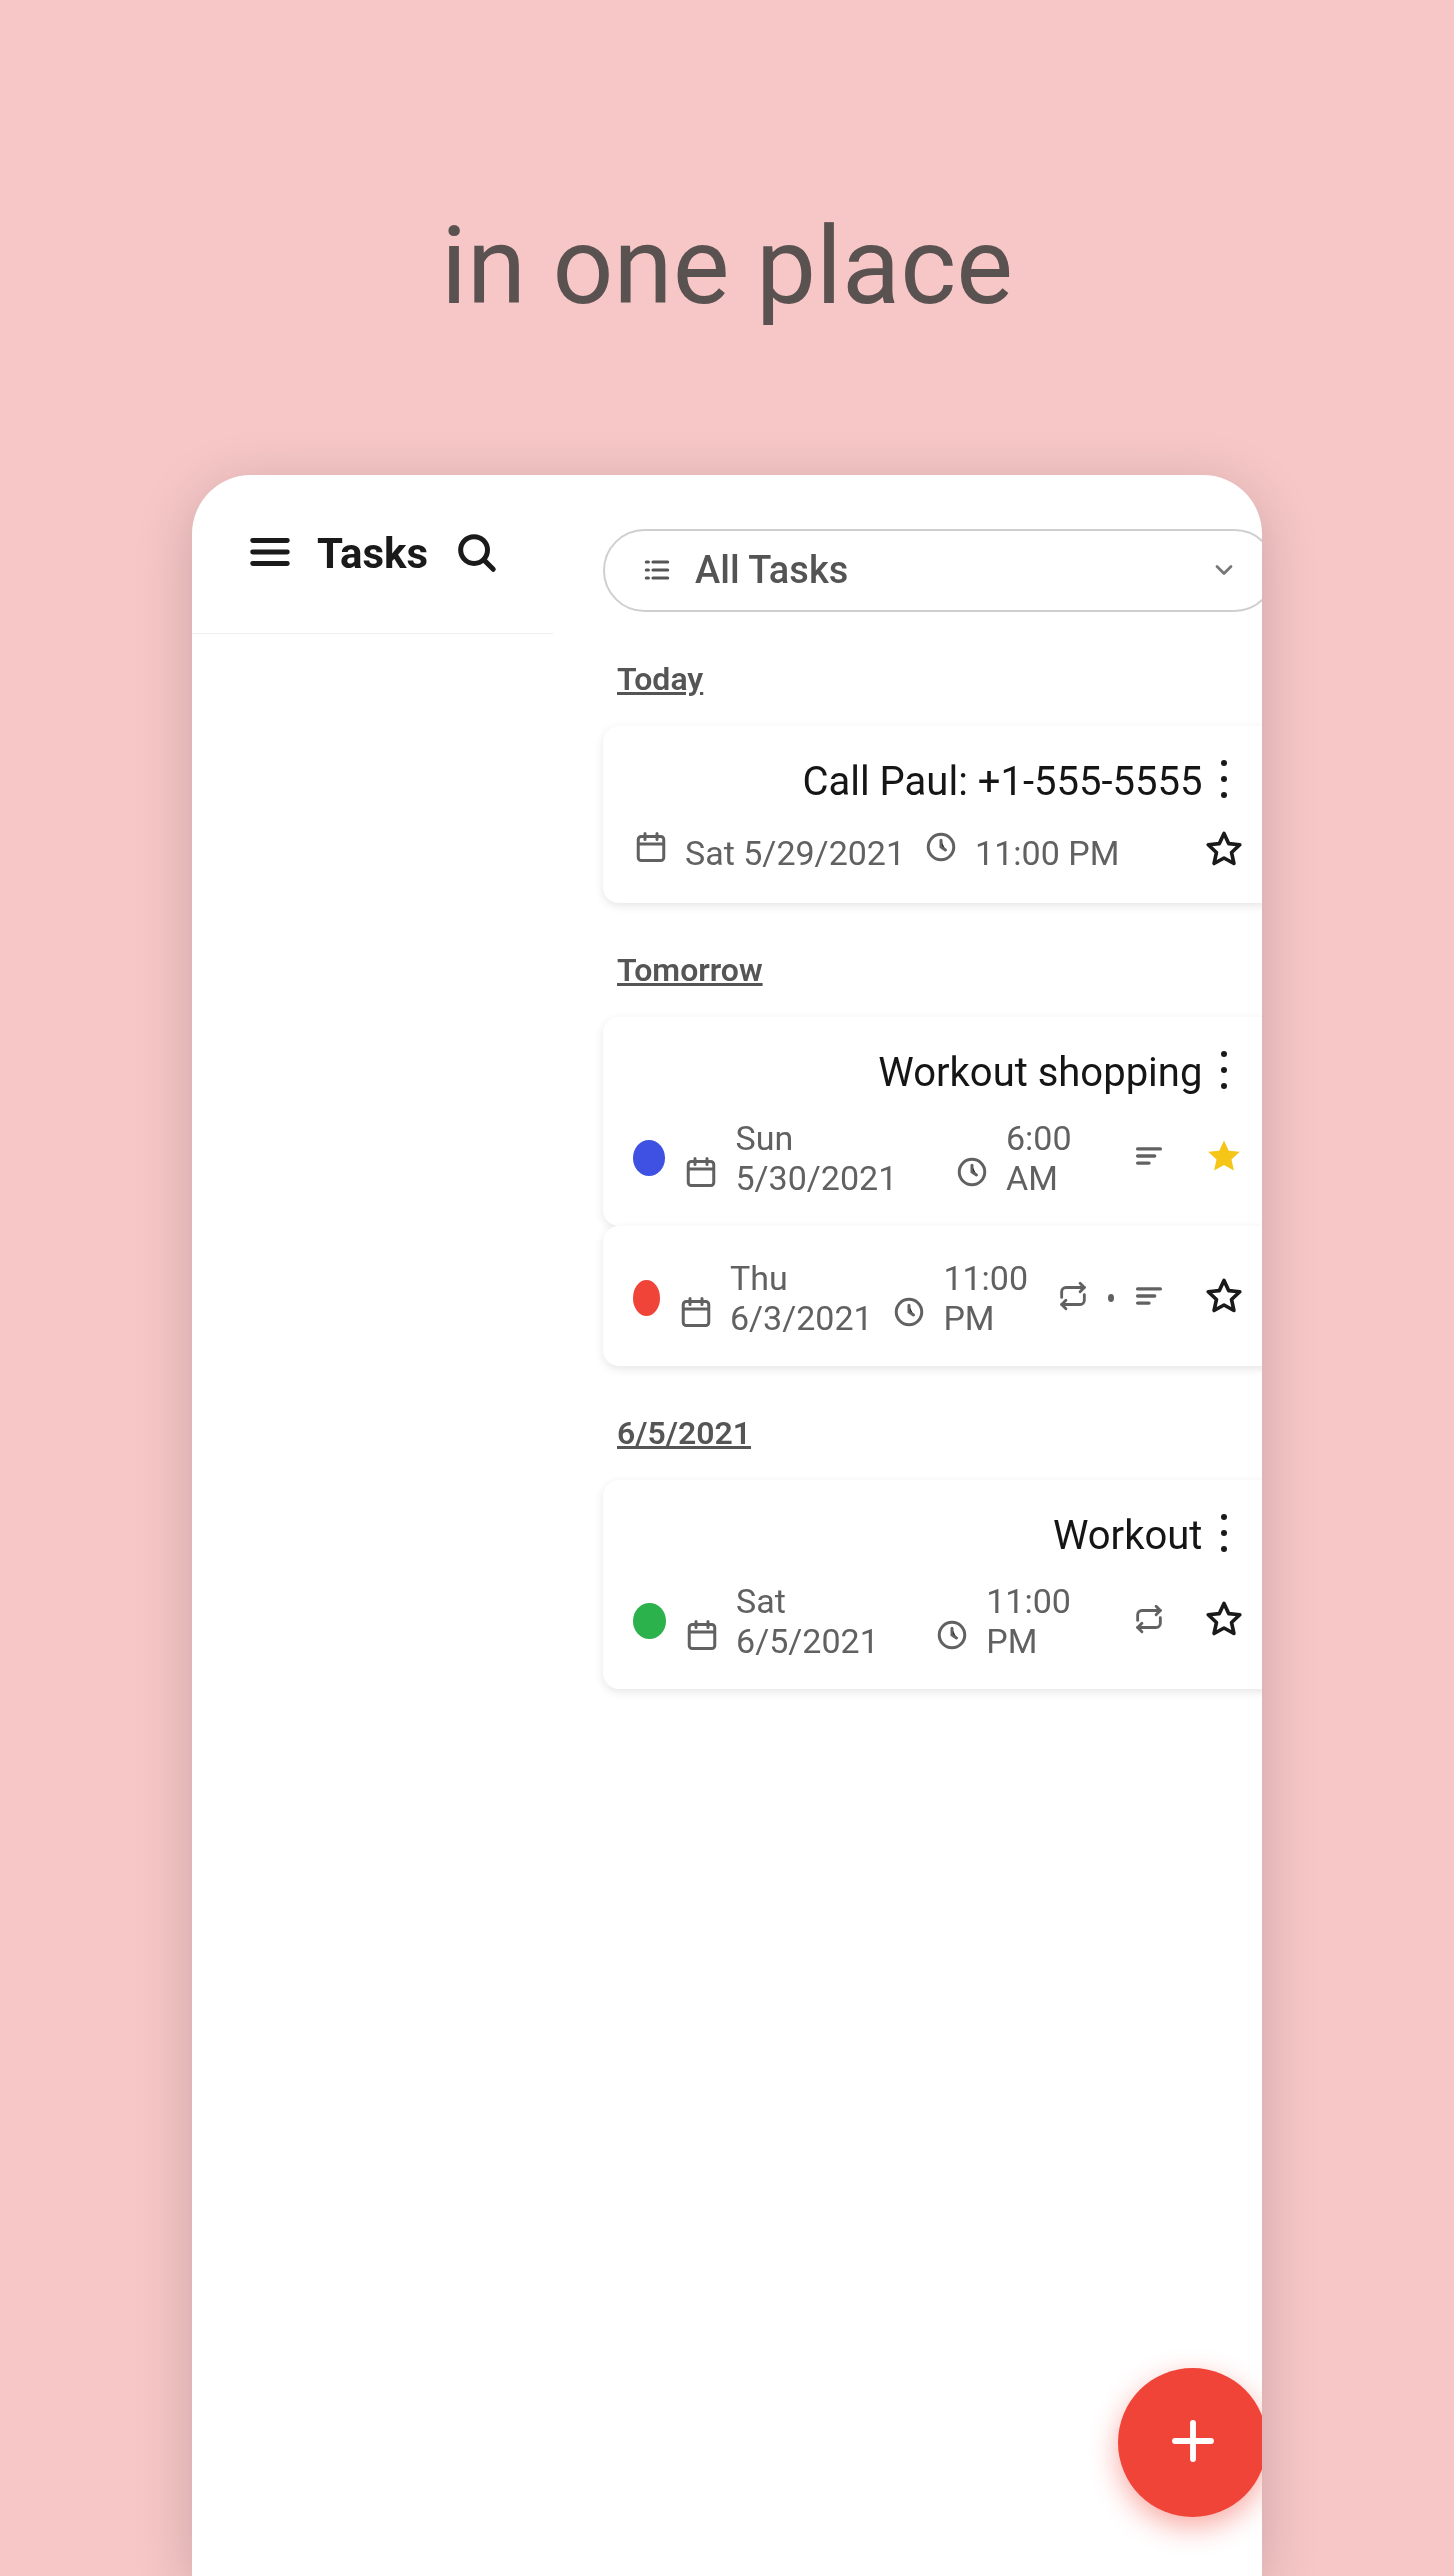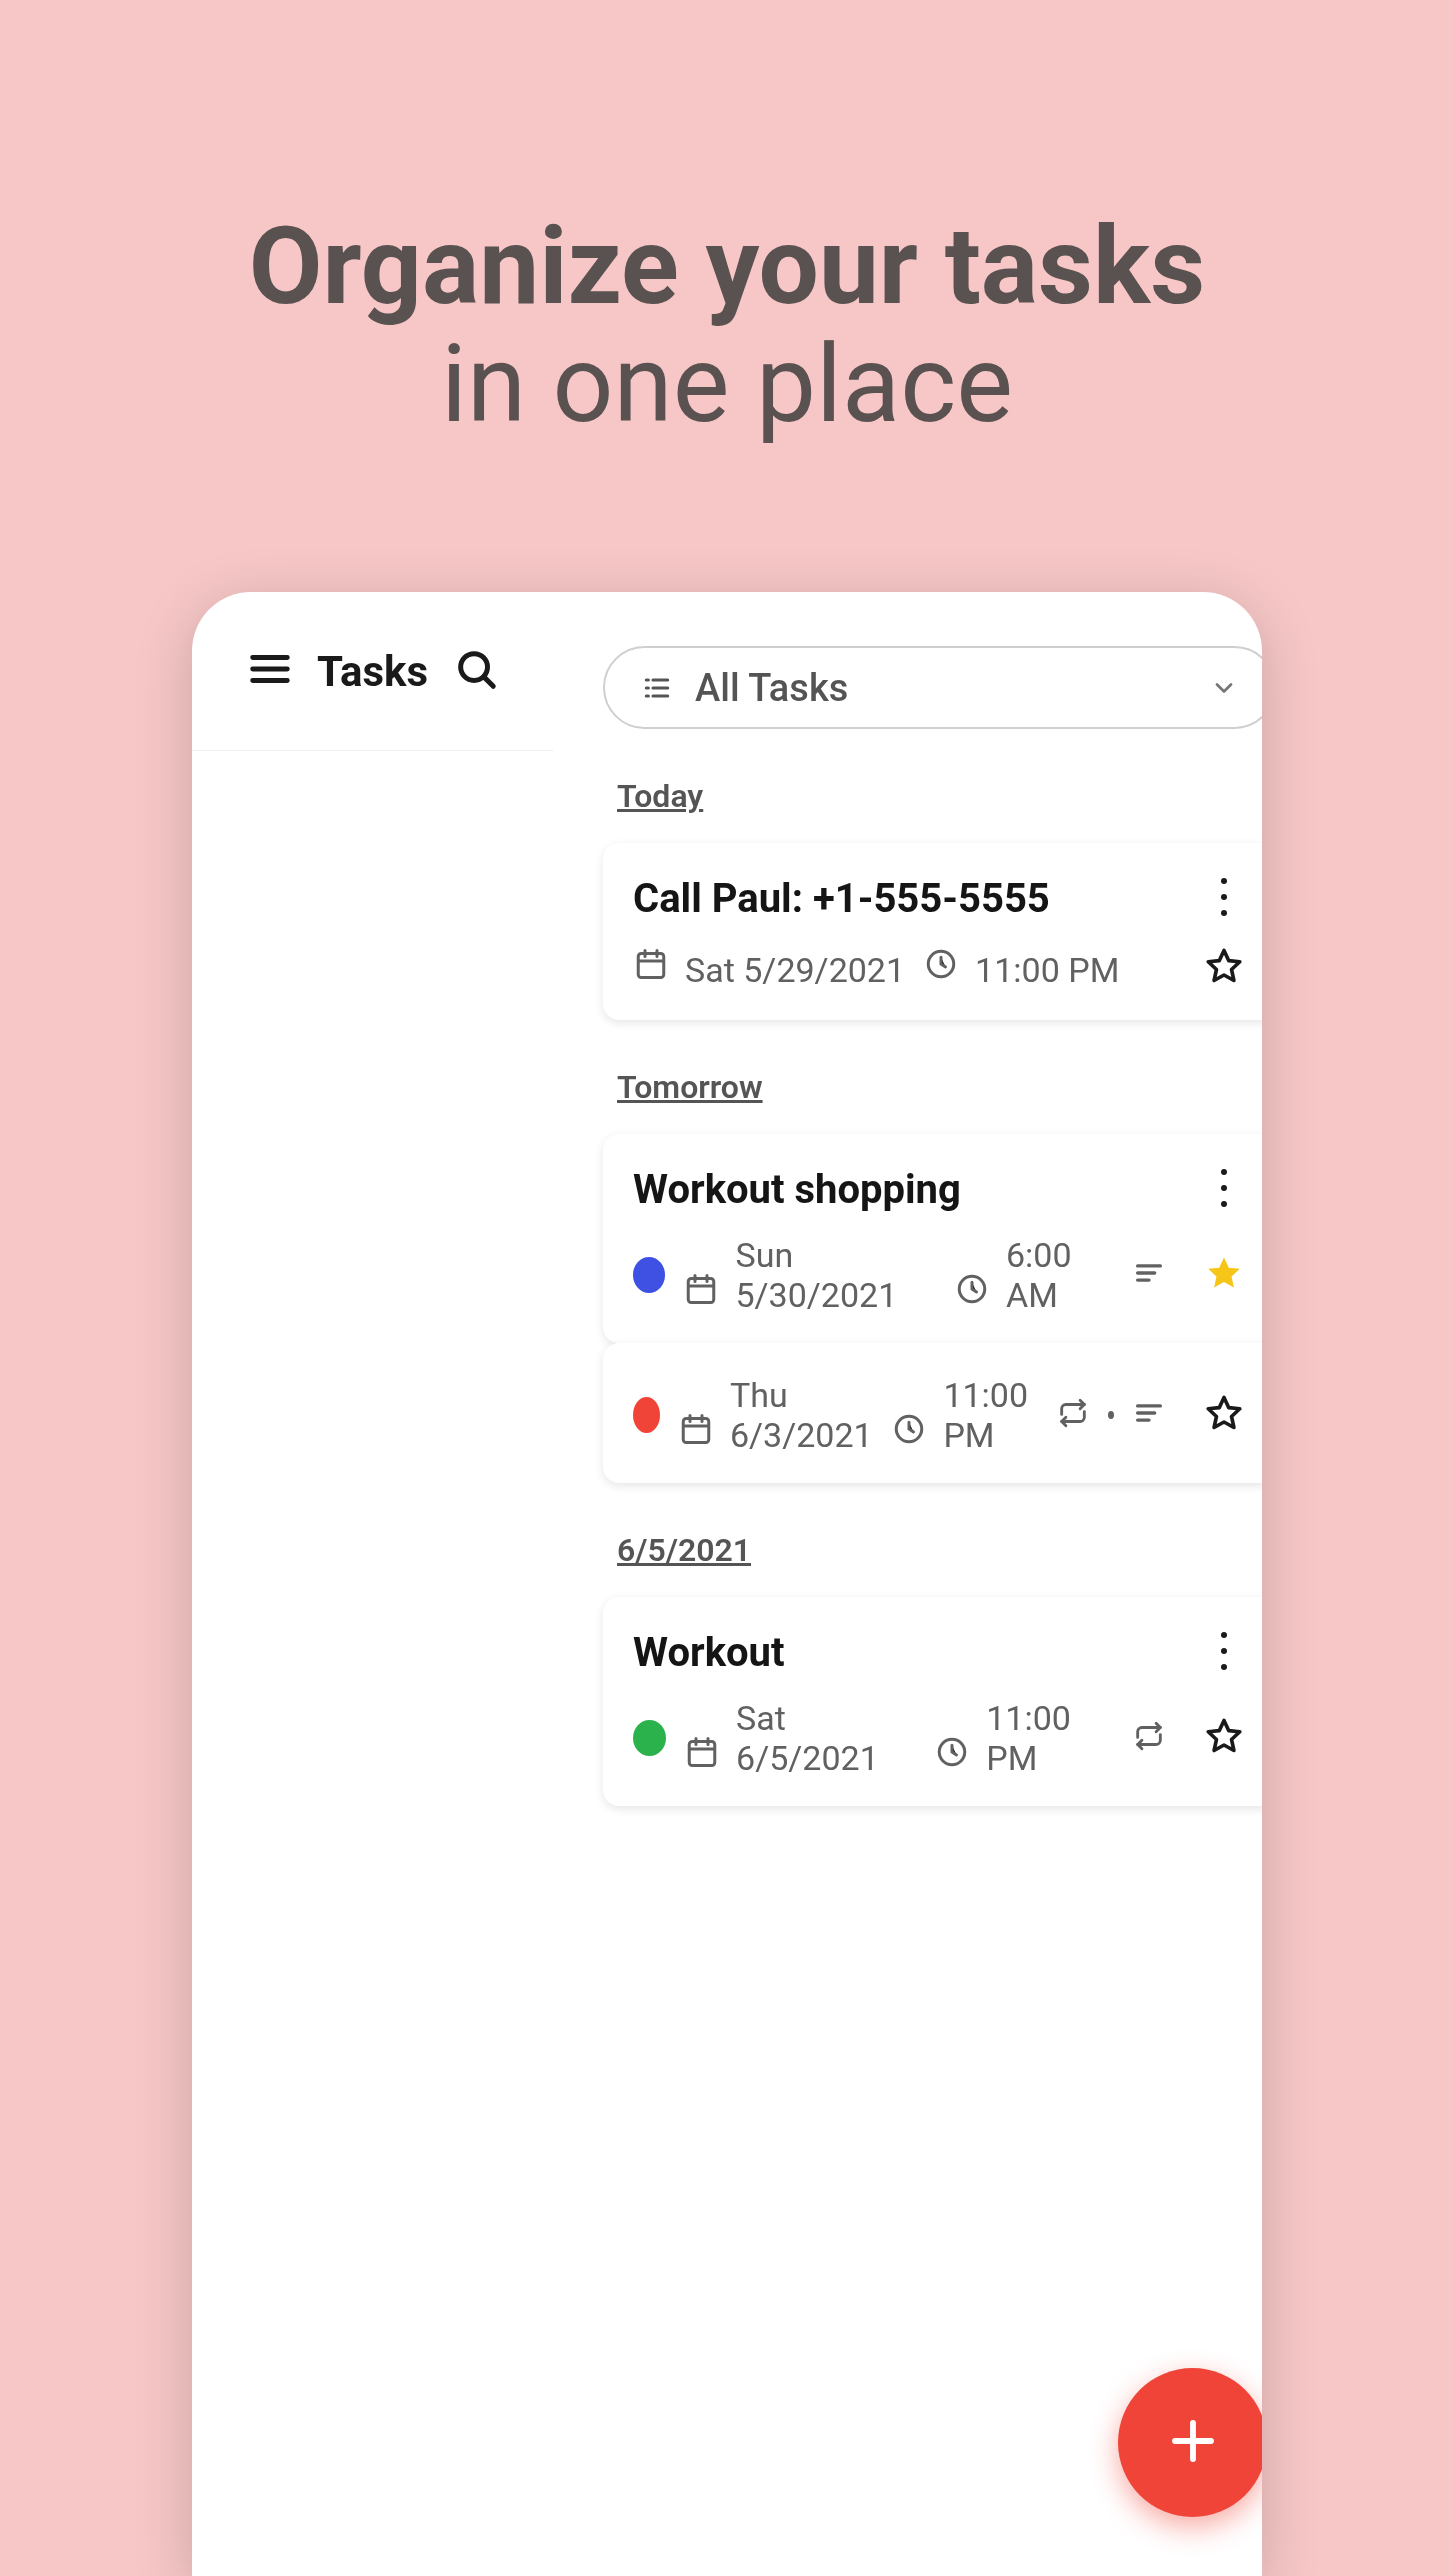--- a/index.html
+++ b/index.html
@@ -110,23 +110,24 @@
     display: flex;
     flex-direction: column;
     gap: 22px;
   }
   .task-card .row1 {
     display: flex;
     align-items: center;
   }
   .task-card .title {
     font-size: 40px;
-    font-weight: 700;
+    font-weight: 400;
     color: #151515;
     flex: 1;
+    text-align: right;
   }
   .task-card .row2 {
     display: flex;
     align-items: center;
     gap: 18px;
   }
   .meta {
     display: flex;
     align-items: flex-end;
     gap: 16px;
@@ -217,21 +218,20 @@
         <circle cx="5" cy="20" r="3" fill="#1a1a1a"></circle>
         <circle cx="5" cy="36" r="3" fill="#1a1a1a"></circle>
       </g>
     <g id="i-plus">
         <path d="M12 4v16M4 12h16" stroke="#fff" stroke-width="2.6" stroke-linecap="round"></path>
       </g>
   </defs>
 </svg>
 
 <div class="promo-heading">
-  <div class="line1">Organize your tasks</div>
   <div class="line2">in one place</div>
 </div>
 
 <div class="phone">
 
   <div class="appbar">
     <div class="icon-btn">
       <span><svg viewBox="0 0 24 24">
             <use href="#i-menu"></use>
           </svg></span>

